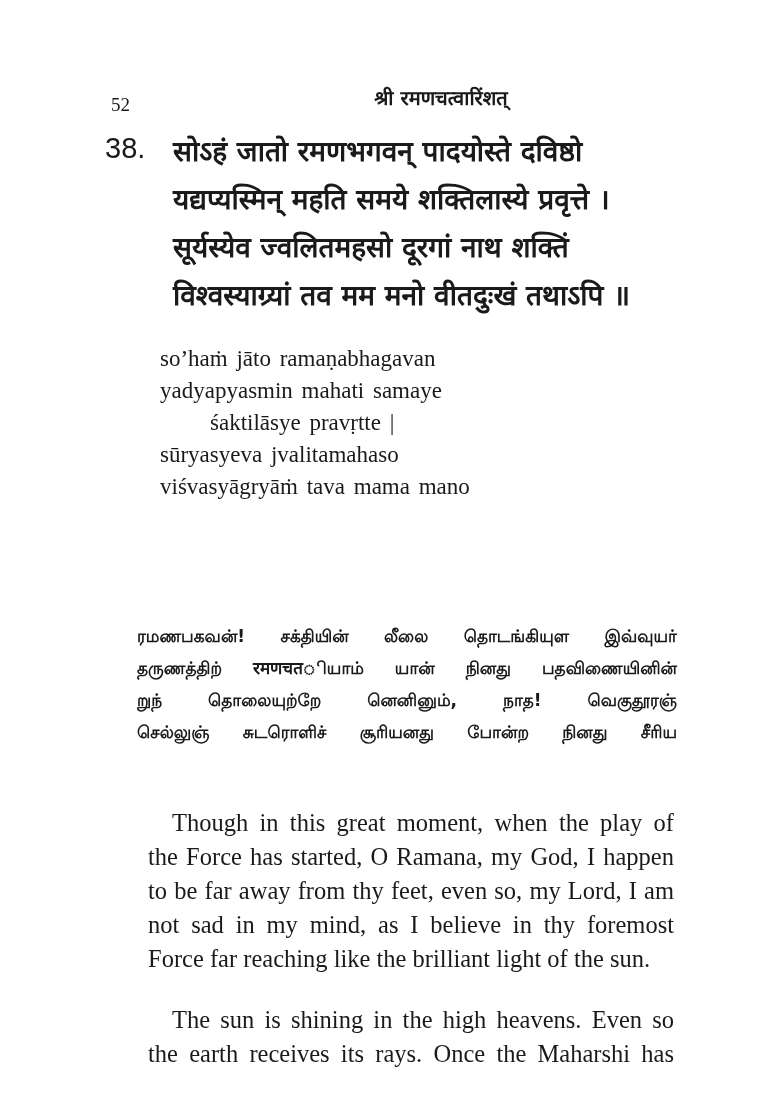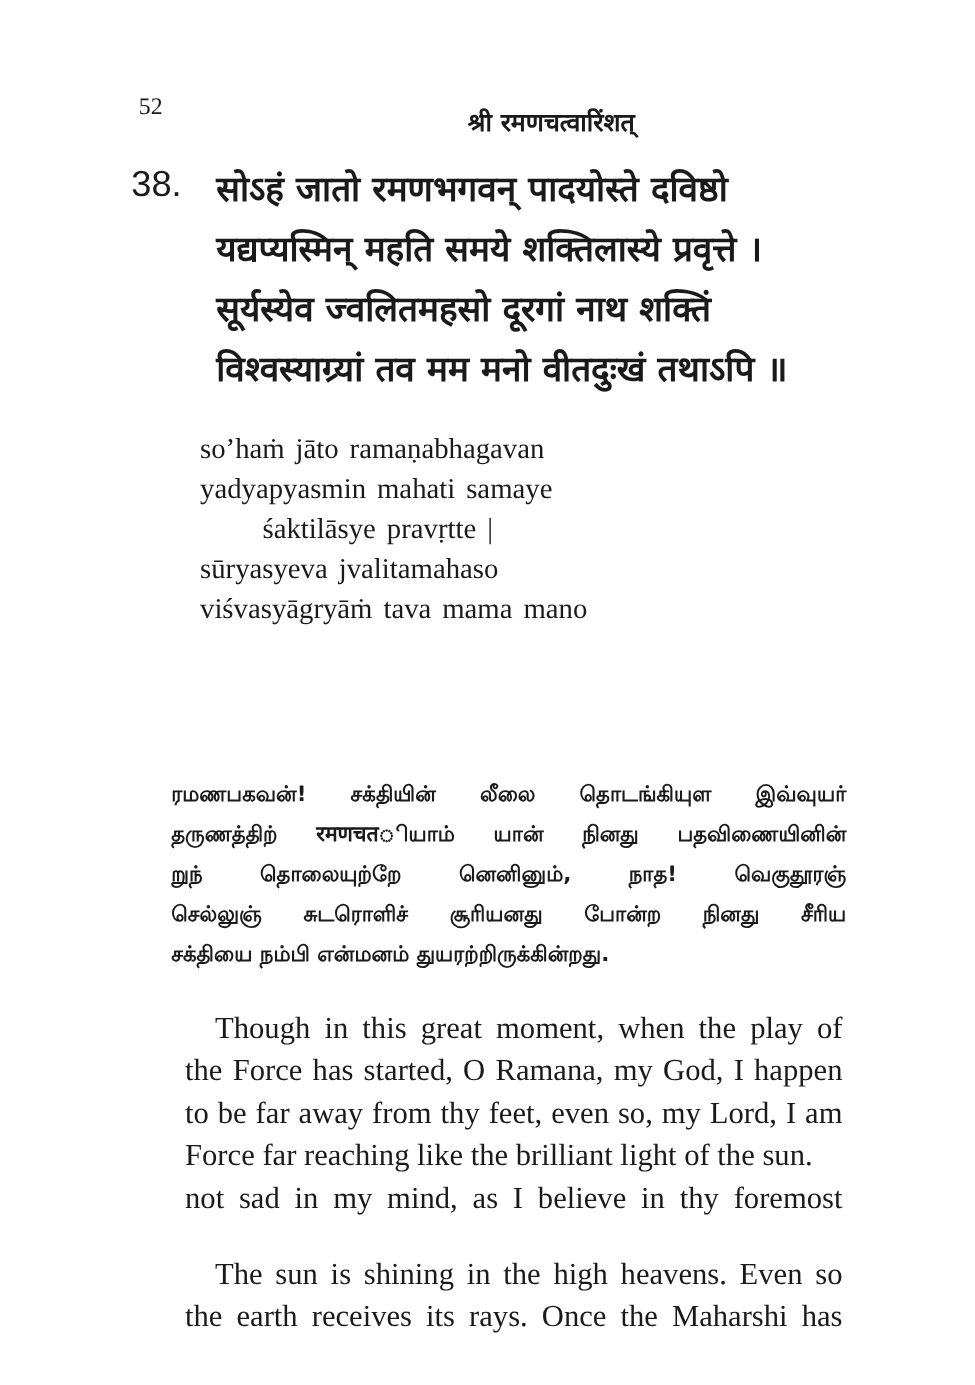--- a/index.html
+++ b/index.html
@@ -11,21 +11,21 @@
       width: 780px;
       height: 1108px;
       position: relative;
       overflow: hidden;
       color: #1a1a1a;
       font-family: "DejaVu Serif", serif;
     }
     .page-number {
       position: absolute;
       left: 111px;
-      top: 75px;
+      top: 94px;
       font-family: "Liberation Serif", serif;
       font-size: 19px;
     }
     .running-head {
       position: absolute;
       left: 0;
       width: 780px;
       top: 84px;
       text-align: center;
       font-family: "DejaVu Sans", sans-serif;
@@ -136,29 +136,28 @@
     <div class="translit-line indent">śaktilāsye pravṛtte |</div>
     <div class="translit-line">sūryasyeva jvalitamahaso</div>
     <div class="translit-line">viśvasyāgryāṁ tava mama mano</div>
   </div>
 
   <div class="tamil">
     <div class="tamil-line">ரமணபகவன்! சக்தியின் லீலை தொடங்கியுள இவ்வுயர்</div>
     <div class="tamil-line">தருணத்திற் रमणचतியாம் யான் நினது பதவிணையினின்</div>
     <div class="tamil-line">றுந் தொலையுற்றே னெனினும், நாத! வெகுதூரஞ்</div>
     <div class="tamil-line">செல்லுஞ் சுடரொளிச் சூரியனது போன்ற நினது சீரிய</div>
-    <div class="tamil-line last">சக்தியை நம்பி என்மனம் துயரற்றிருக்கின்றது.</div>
   </div>
 
   <div class="english p1">
     <div class="eng-line first">Though in this great moment, when the play of</div>
     <div class="eng-line">the Force has started, O Ramana, my God, I happen</div>
     <div class="eng-line">to be far away from thy feet, even so, my Lord, I am</div>
+    <div class="eng-line">not sad in my mind, as I believe in thy foremost</div>
     <div class="eng-line last">Force far reaching like the brilliant light of the sun.</div>
-    <div class="eng-line">not sad in my mind, as I believe in thy foremost</div>
   </div>
 
   <div class="english p2">
     <div class="eng-line first">The sun is shining in the high heavens. Even so</div>
     <div class="eng-line">the earth receives its rays. Once the Maharshi has</div>
   </div>
 
 </div>
 
 </body></html>

